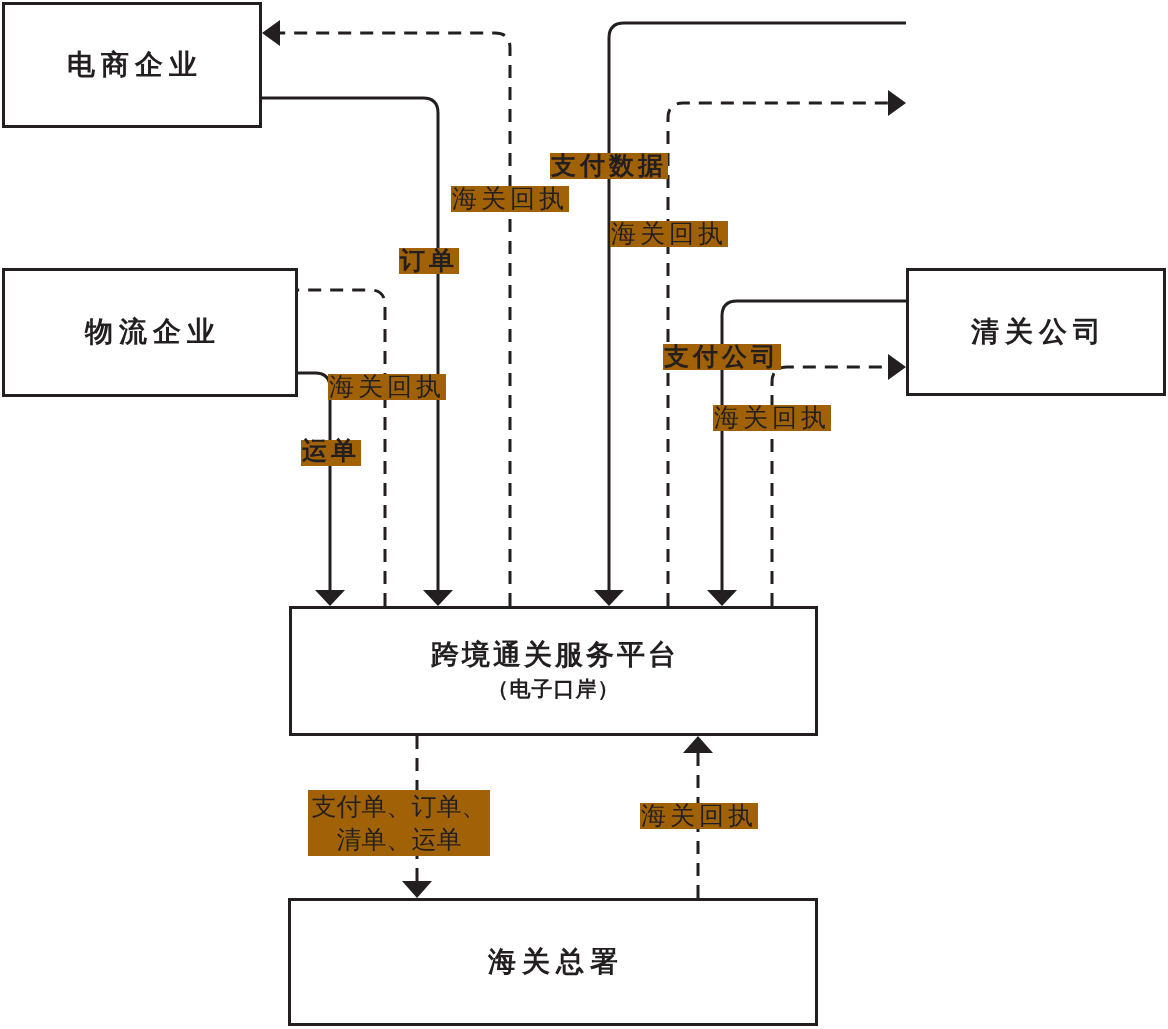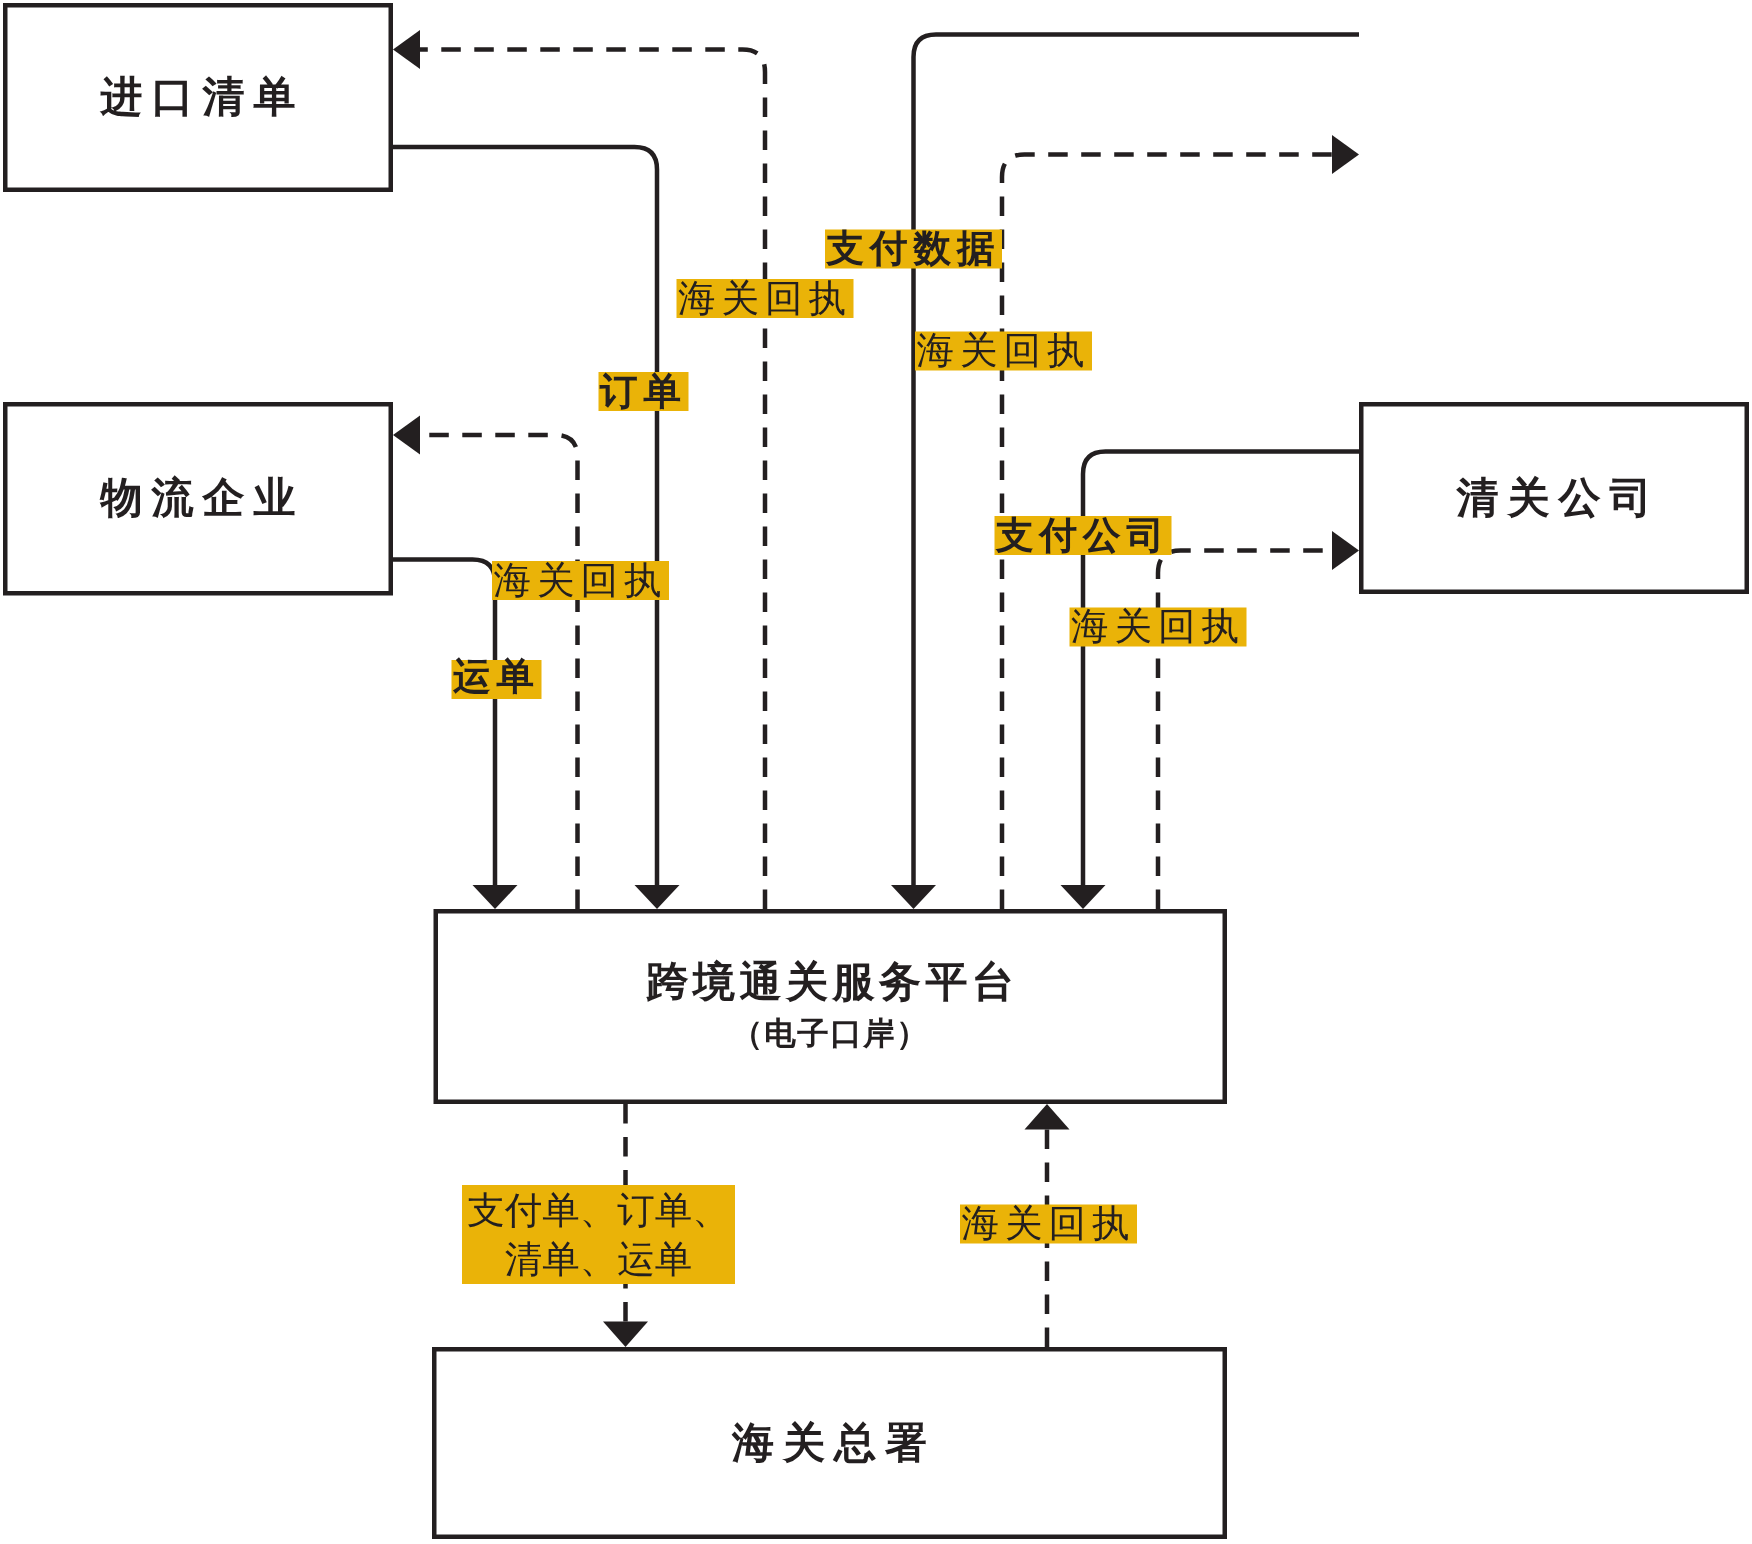--- a/index.html
+++ b/index.html
@@ -49,21 +49,21 @@
     letter-spacing: 1px;
     line-height: 1.2;
     margin-top: 6px;
     white-space: nowrap;
   }
   #box-platform .title { letter-spacing: 3px; text-indent: 3px; }
 
   .lbl {
     position: absolute;
     z-index: 3;
-    background: #eab308;
+    background: #a16207;
     font-size: 25px;
     line-height: 1.04;
     letter-spacing: 4px;
     white-space: nowrap;
     padding: 0 1px;
   }
   .lbl.bold { font-weight: bold; }
 
   #lbl-ecommerce-receipt { left: 451; }
   #lbl-ecommerce-receipt { left: 451px; top: 186px; }
@@ -79,21 +79,21 @@
     width: 180px;
     letter-spacing: 0;
     text-align: center;
     white-space: pre-line;
     line-height: 1.32;
   }
   #lbl-customs-receipt   { left: 640px; top: 803px; }
 
   #box-ecommerce { left: 2px;   top: 2px;   width: 260px; height: 126px; }
   #box-payment   { left: 905px; top: 2px;   width: 261px; height: 127px; }
-  #box-logistics { left: 2px;   top: 268px; width: 260px; height: 129px; }
+  #box-logistics { left: 2px;   top: 268px; width: 296px; height: 129px; }
   #box-clearance { left: 906px; top: 268px; width: 260px; height: 128px; align-items: center; }
   #box-platform  { left: 289px; top: 606px; width: 529px; height: 130px; }
   #box-customs   { left: 288px; top: 898px; width: 530px; height: 128px; }
 </style>
 </head>
 <body>
 
 <div class="stage">
 
   <svg class="wires" viewBox="0 0 1168 1029" fill="none" stroke="#231f20" stroke-width="3">
@@ -143,21 +143,21 @@
       <polygon points="402,881 432,881 417,898" fill="#231f20" stroke="none"></polygon>
     </g>
 
     <g stroke-dasharray="13 9">
       <path d="M698 898 V753"></path>
       <polygon points="683,753 713,753 698,736" fill="#231f20" stroke="none"></polygon>
     </g>
   </svg>
 
   <div class="box" id="box-ecommerce">
-    <div class="title">进口清单</div>
+    <div class="title">电商企业</div>
   </div>
 
 
   <div class="box" id="box-logistics">
     <div class="title">物流企业</div>
   </div>
 
   <div class="box" id="box-clearance">
     <div class="title">清关公司</div>
   </div>

